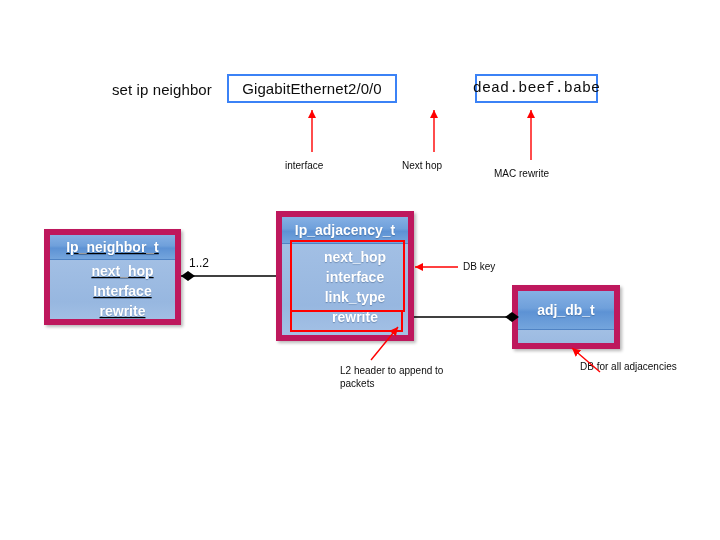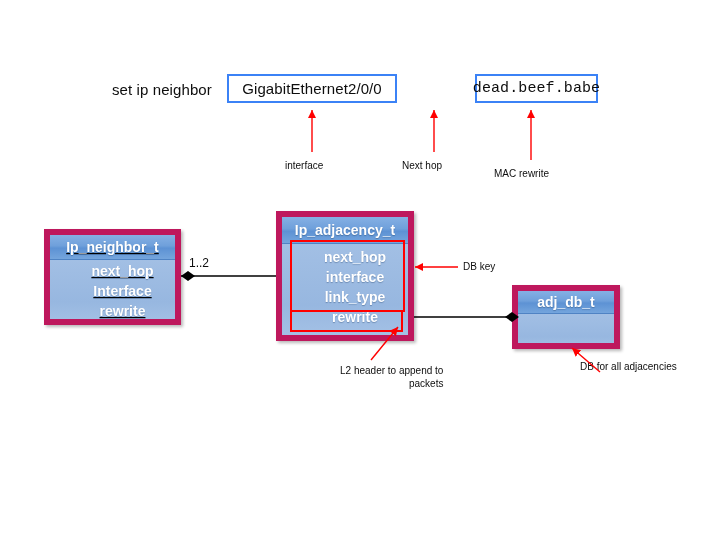--- a/index.html
+++ b/index.html
@@ -152,29 +152,29 @@
       <div class="uml-attr">link_type</div>
       <div class="uml-attr">rewrite</div>
     </div>
   </div>
 
   <div class="hl-rect" style="left:290px; top:240px; width:115px; height:72px;"></div>
 
   <div class="hl-rect" style="left:290px; top:310px; width:113px; height:22px;"></div>
 
   <div class="uml-box" style="left:512px; top:285px; width:108px; height:64px;">
-    <div class="uml-header" style="height:23px;text-align:right;">adj_db_t</div>
+    <div class="uml-header" style="height:39px;text-align:right;">adj_db_t</div>
     <div class="uml-body" style="height:38px;"></div>
   </div>
 
   <div class="mult" style="left:189px; top:256px;">1..2</div>
 
   <div class="callout nowrap" style="left:463px; top:260px;text-align:right;">DB key</div>
 
-  <div class="callout" style="left:340px; top:364px;text-align:right;">L2 header to append to
+  <div class="callout" style="left:340px; top:364px;">L2 header to append to
 packets</div>
 
   <div class="callout nowrap" style="left:580px; top:360px;">DB for all adjacencies</div>
 
   <svg class="overlay" viewBox="0 0 720 540">
     <defs>
       <marker id="redarrow" markerWidth="8" markerHeight="8" refX="6" refY="3" orient="auto" markerUnits="strokeWidth">
         <path d="M0,0 L6,3 L0,6 z" fill="#ff0000"></path>
       </marker>
     </defs>

